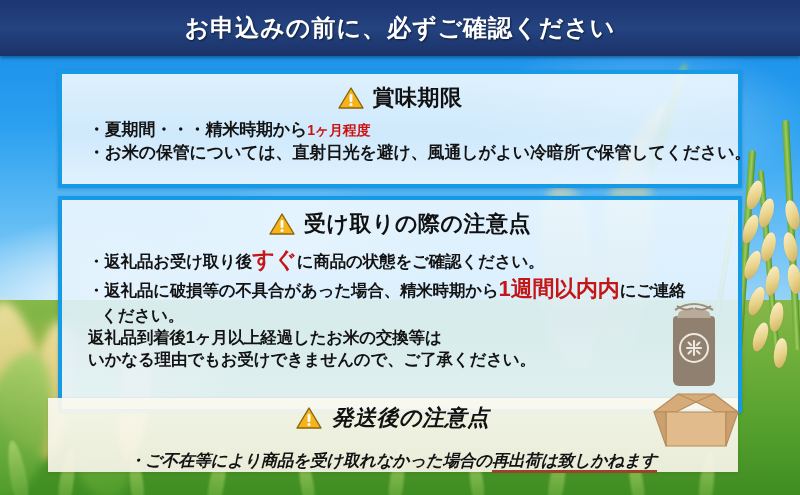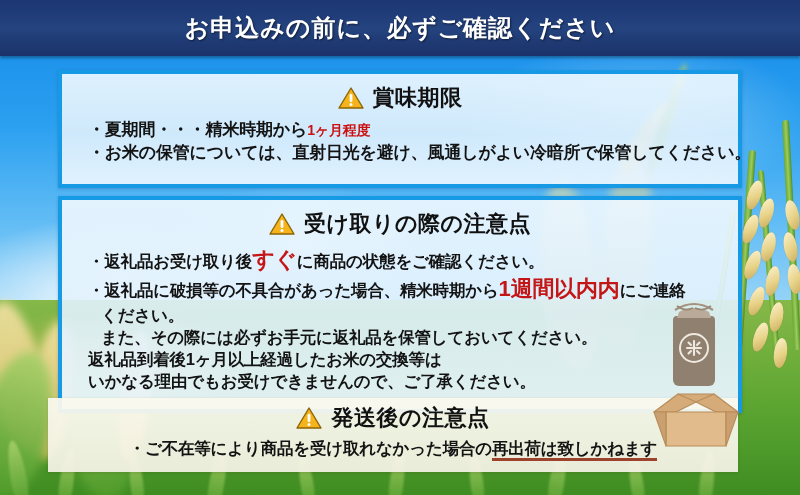--- a/index.html
+++ b/index.html
@@ -56,20 +56,21 @@
   
   .panel{position:absolute;z-index:5;box-sizing:border-box;}
   .panel-blue{
     border:4px solid #169ae6;
     background:linear-gradient(180deg,rgba(238,248,255,.92) 0%,rgba(224,241,253,.90) 55%,rgba(235,246,255,.93) 100%);
     box-shadow:0 1px 3px rgba(0,40,90,.22);
   }
   .panel-cream{
     background:linear-gradient(180deg,rgba(250,249,239,.94) 0%,rgba(245,243,230,.93) 100%);
     box-shadow:0 1px 3px rgba(60,60,20,.20);
+    font-style:italic;
   }
 
   #panel-expiry{left:58px;top:70px;width:684px;height:118px;}
   #panel-receipt{left:58px;top:196px;width:684px;height:217px;}
   #panel-shipping{left:48px;top:398px;width:690px;height:74px;}
 
   .panel-head{
     display:flex;align-items:center;justify-content:center;gap:9px;
     margin-top:9px;
   }
@@ -193,21 +194,20 @@
       <span class="panel-head-title">受け取りの際の注意点</span>
     </div>
     <div class="lines">
       <div class="line">
         <span>・返礼品お受け取り後</span><span class="red-em">すぐ</span><span>に商品の状態をご確認ください。</span>
       </div>
       <div class="line">
         <span>・返礼品に破損等の不具合があった場合、精米時期から</span><span class="red-em">1週間以内内</span><span>にご連絡</span>
       </div>
       <div class="line indent">ください。</div>
-      <div class="line indent">また、その際には必ずお手元に返礼品を保管しておいてください。</div>
       <div class="line">返礼品到着後1ヶ月以上経過したお米の交換等は</div>
       <div class="line">いかなる理由でもお受けできませんので、ご了承ください。</div>
     </div>
   </div>
 
   <div class="ricebag">
     <svg viewBox="0 0 78 100">
       <path d="M22 20 h34 a4 4 0 0 1 4 4 v60 a6 6 0 0 1 -6 6 h-30 a6 6 0 0 1 -6 -6 v-60 a4 4 0 0 1 4 -4 z" fill="#8f8070"></path>
       <path d="M24 16 q15 -8 30 0 l2 6 h-34 z" fill="#b9aa99"></path>
       <path d="M20 14 q19 -12 38 0" stroke="#a4917d" stroke-width="2.2" fill="none"></path>
@@ -228,21 +228,21 @@
     <div class="panel-head">
       <span class="warn-ico">
         <svg viewBox="0 0 26 24">
           <path d="M13 2 L25 22 L1 22 Z" fill="#f5b31c" stroke="#8a6408" stroke-width="1.4" stroke-linejoin="round"></path>
           <rect x="11.6" y="8" width="2.8" height="8" rx="1.3" fill="#ffffff"></rect>
           <circle cx="13" cy="18.6" r="1.5" fill="#ffffff"></circle>
         </svg>
       </span>
       <span class="panel-head-title">発送後の注意点</span>
     </div>
-    <div class="lines center" style="margin-top:4px;">
+    <div class="lines center" style="margin-top:16px;">
       <div class="line">
         <span>・ご不在等により商品を受け取れなかった場合の</span><span class="u-line">再出荷は致しかねます</span>
       </div>
     </div>
   </div>
 
   <div class="cardbox">
     <svg viewBox="0 0 96 66">
       <path d="M6 26 L30 8 L66 8 L90 26 L68 26 L48 16 L28 26 Z" fill="#d6ab7a" stroke="#b88c58" stroke-width="1.2" stroke-linejoin="round"></path>
       <path d="M18 26 h60 v34 h-60 z" fill="#e2bb8c" stroke="#b88c58" stroke-width="1.2"></path>

